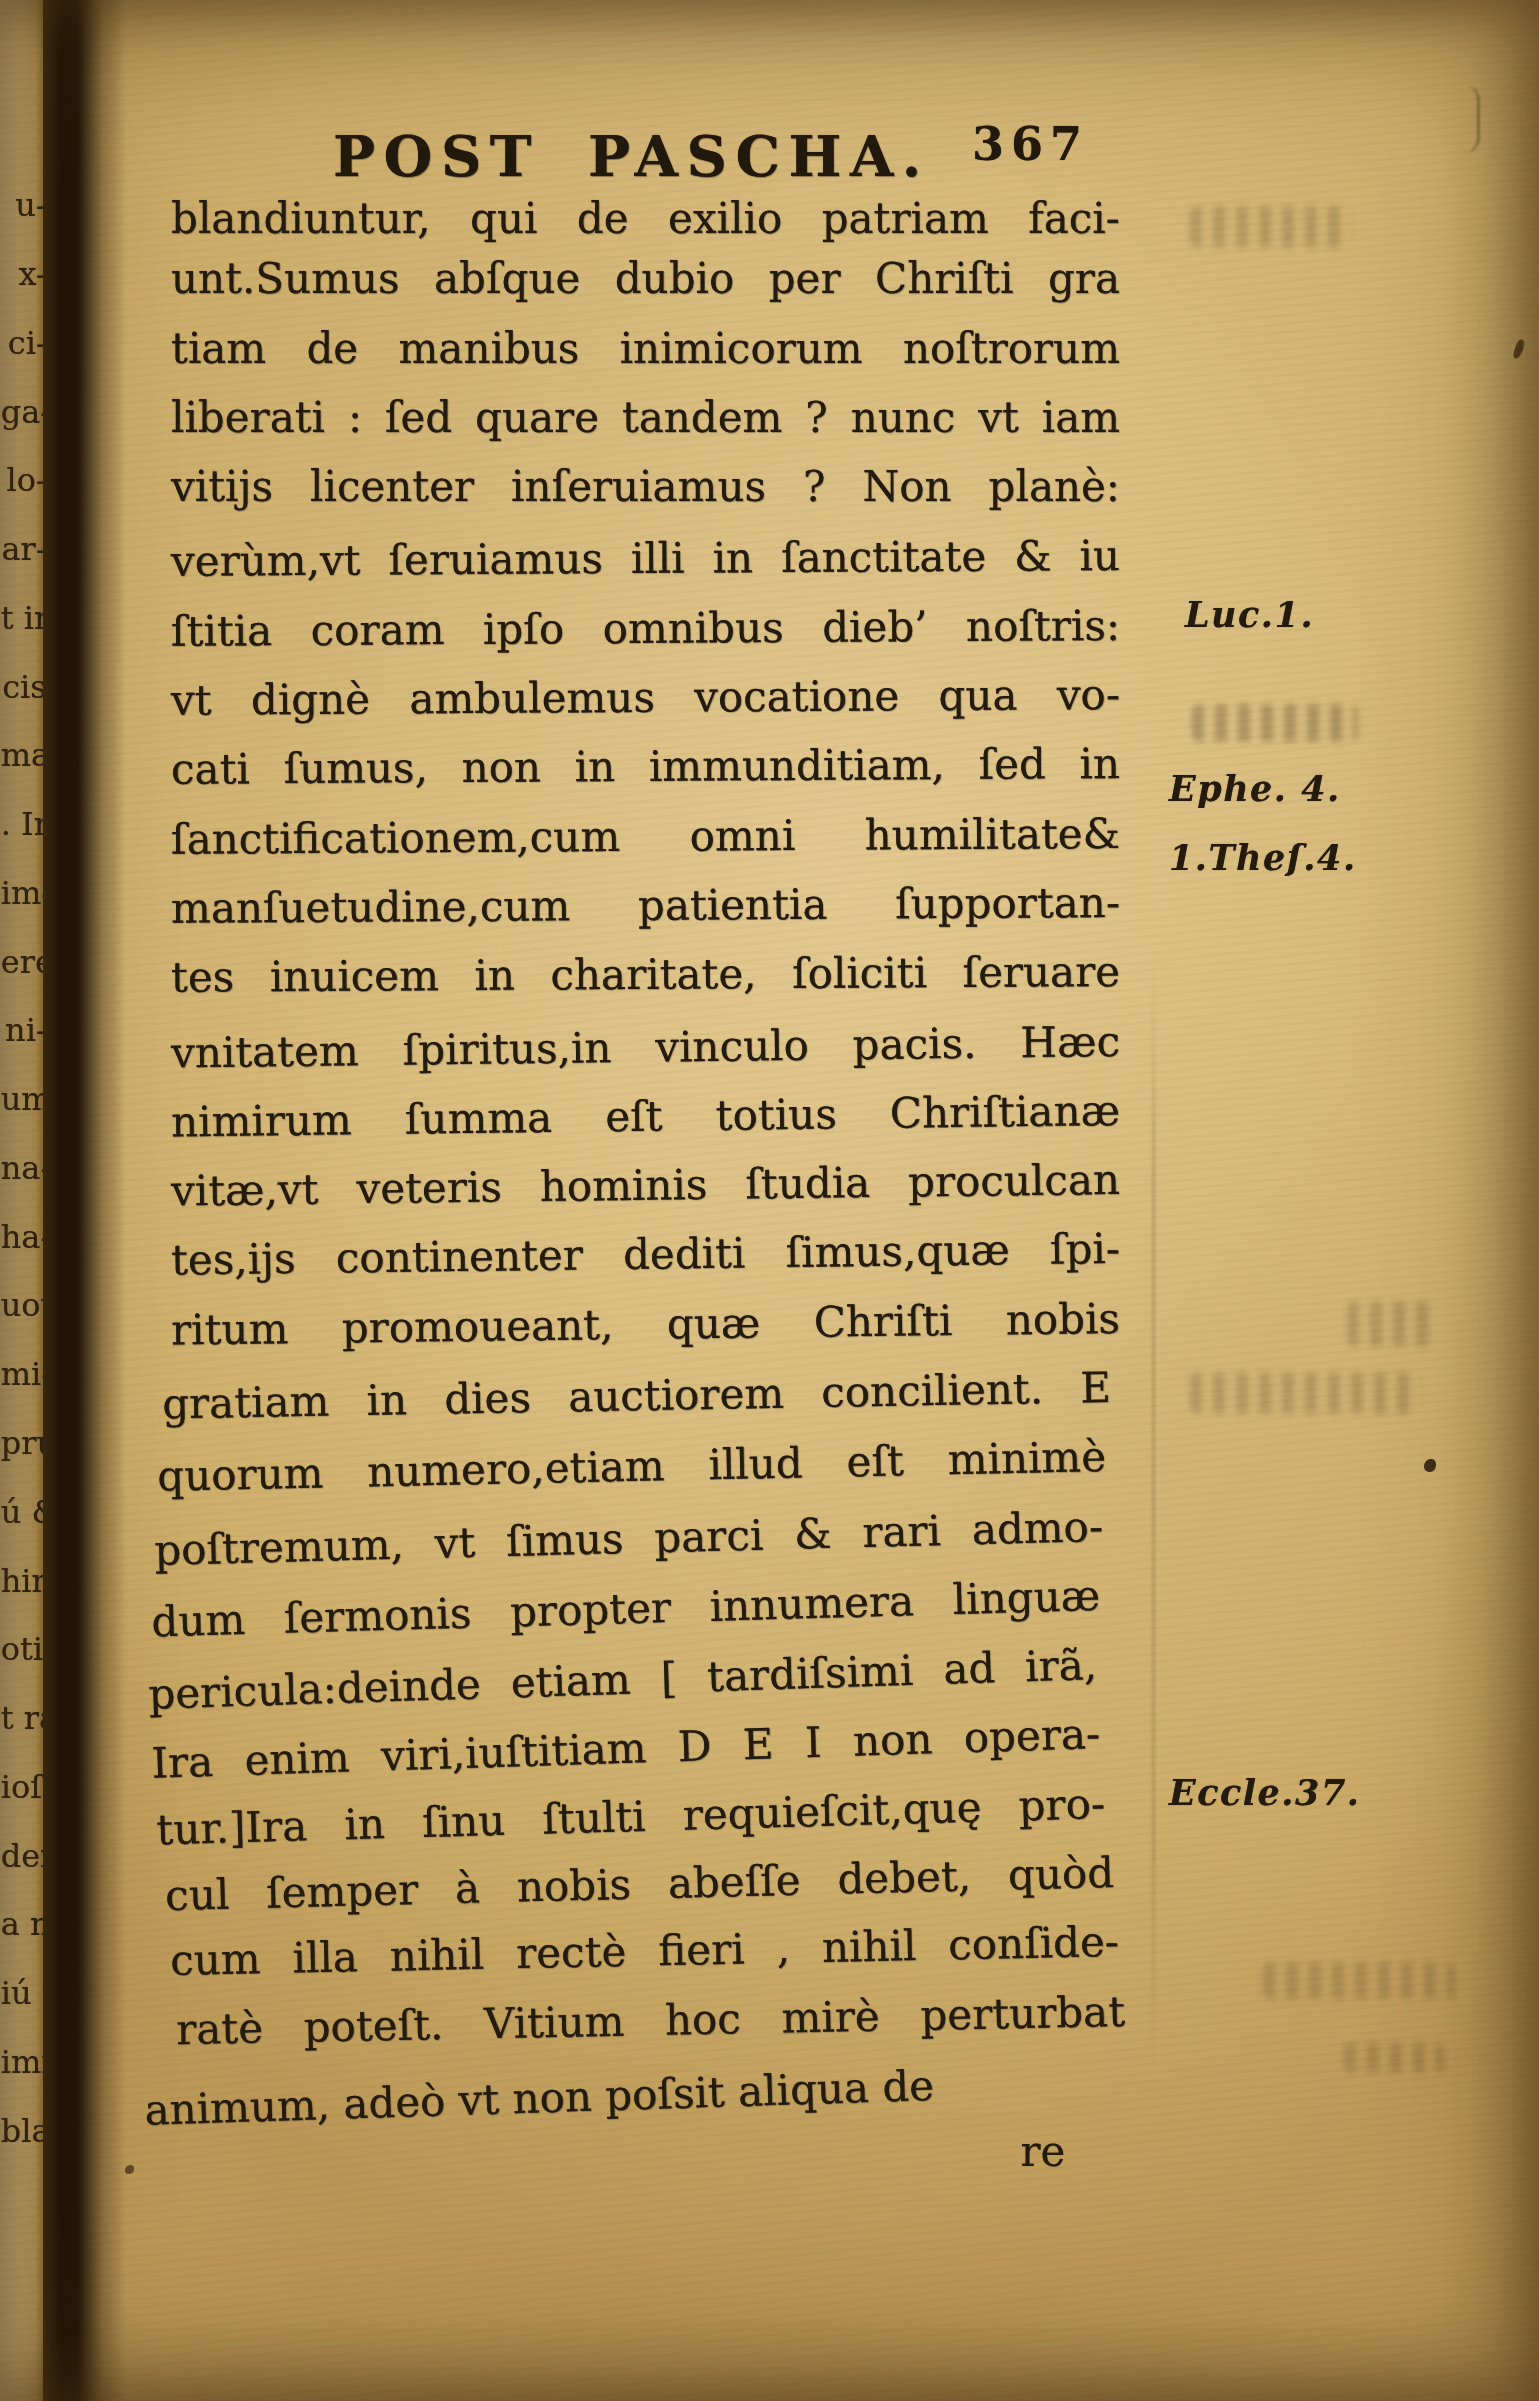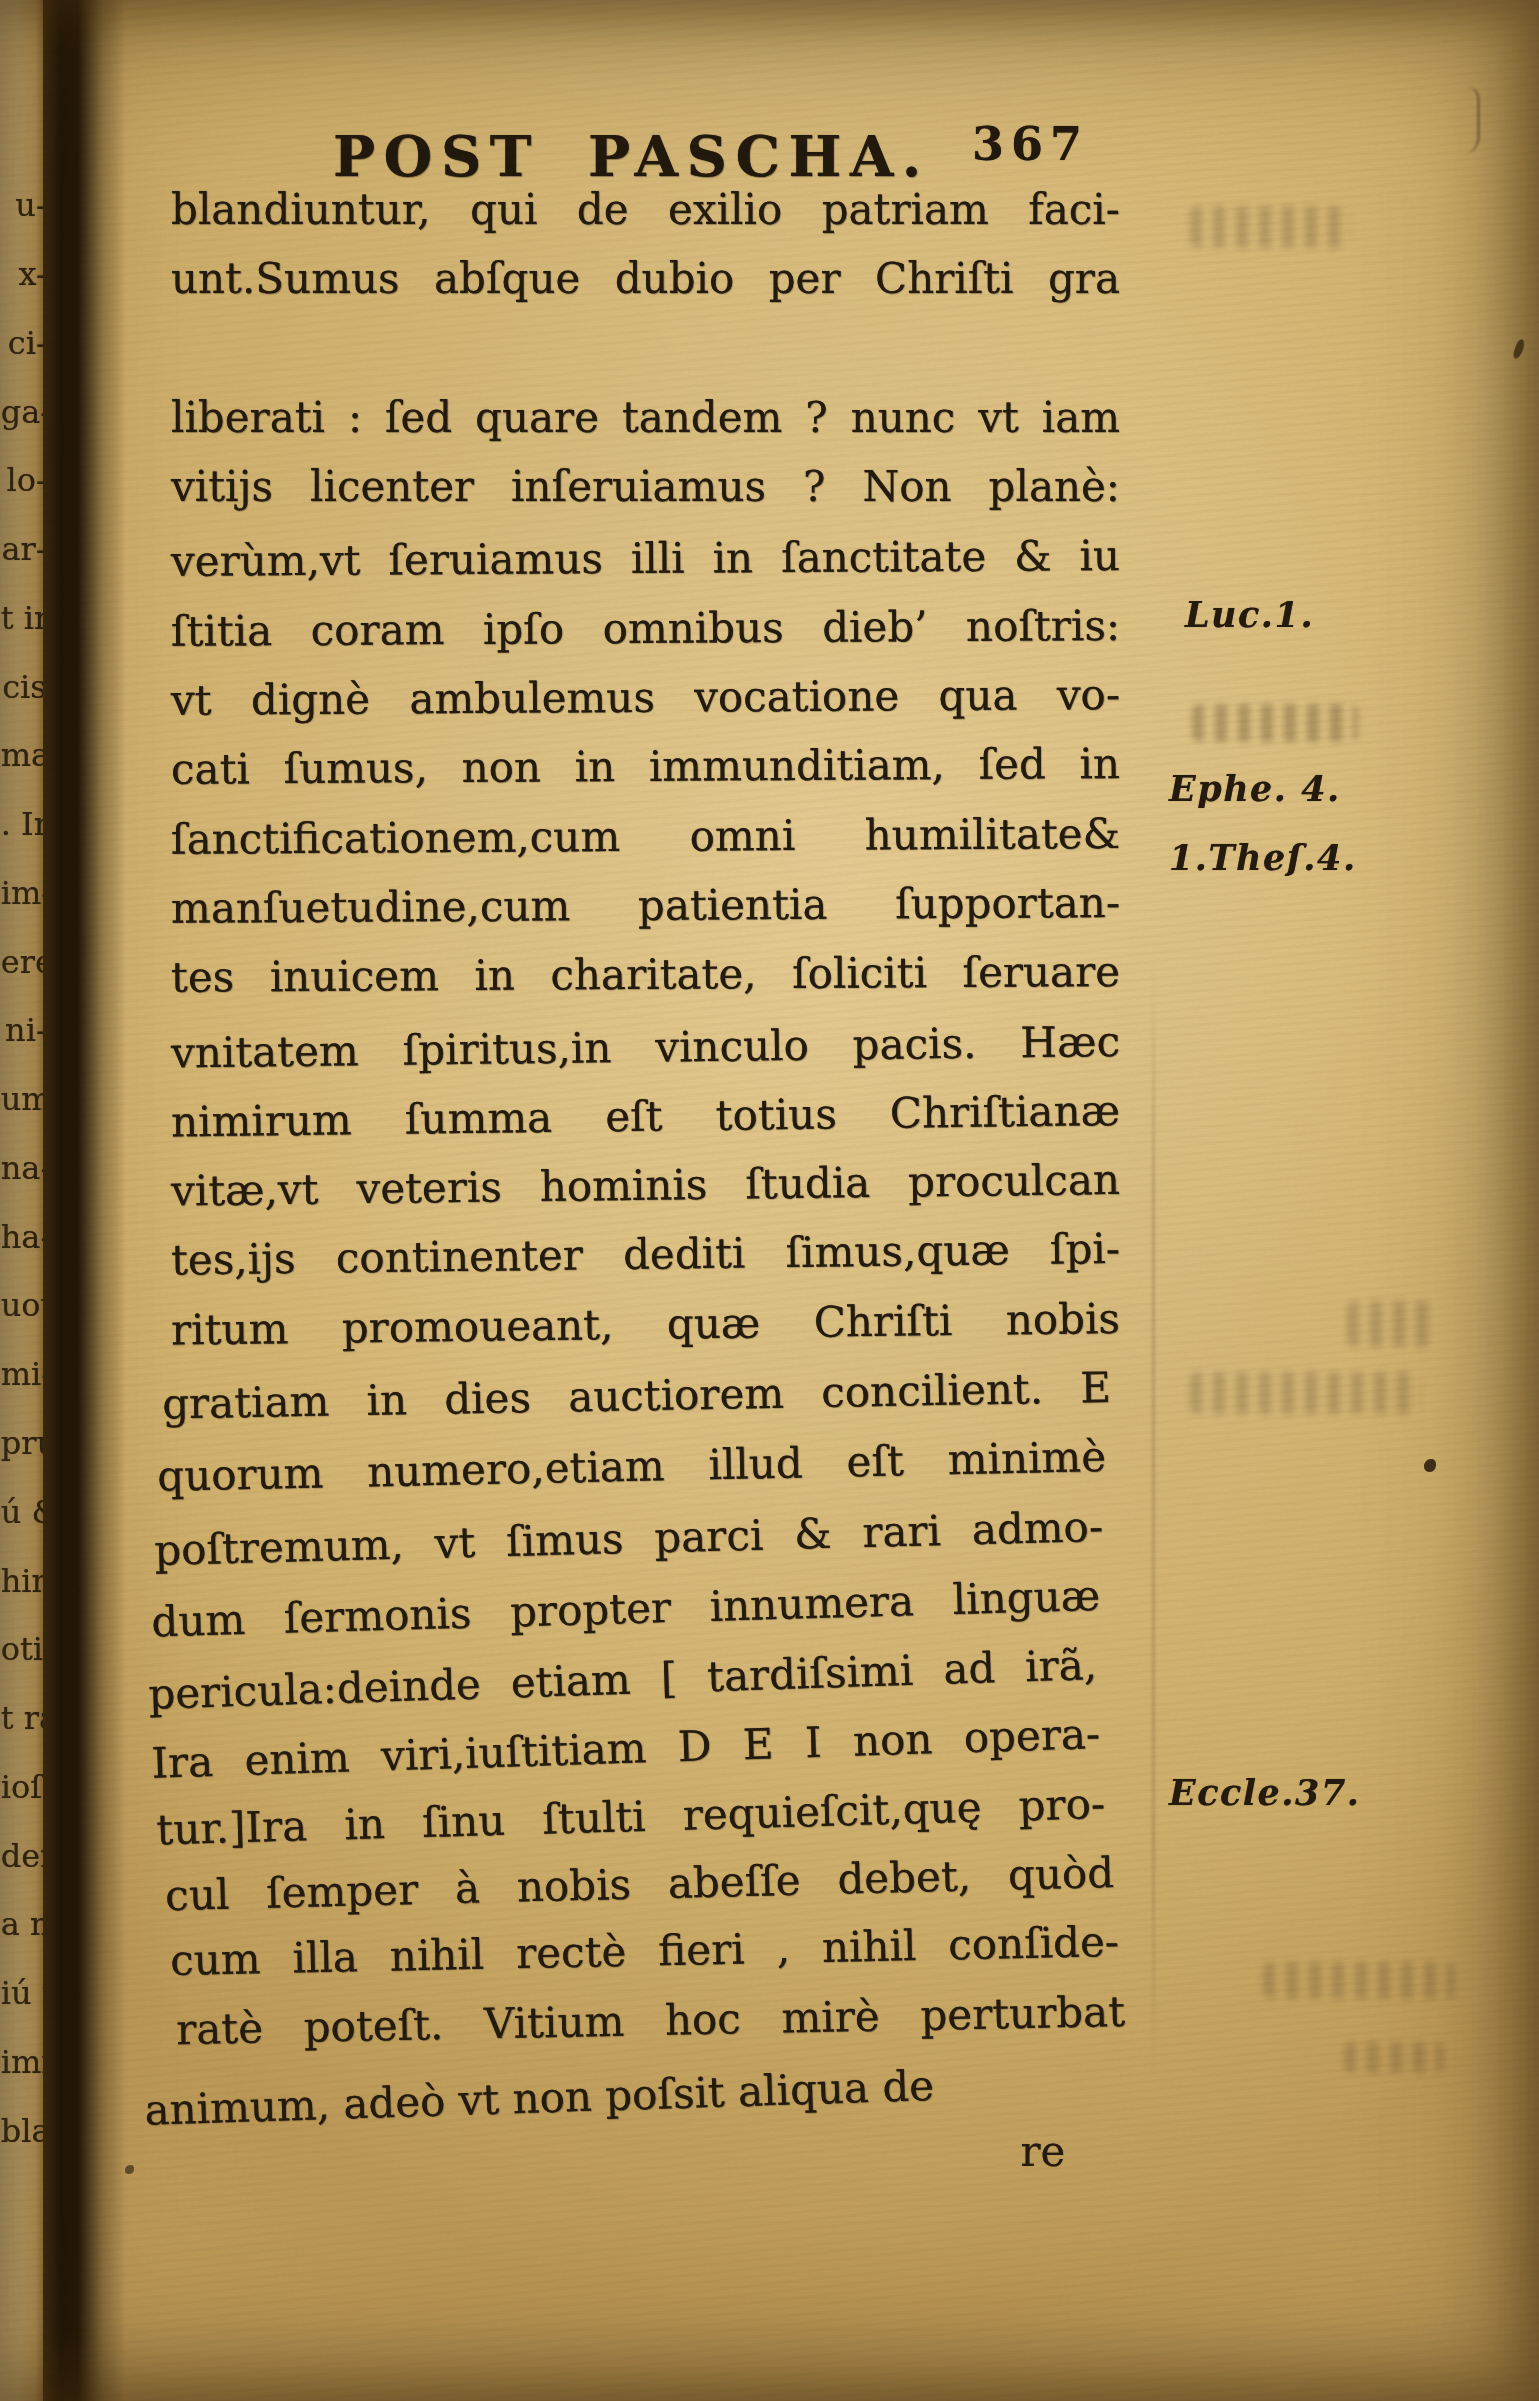--- a/index.html
+++ b/index.html
@@ -144,22 +144,23 @@
 
   <div class="gutter"></div>
 
   <div class="page-content">
 
     <div class="running-title">POST PASCHA.</div>
 
     <div class="page-number">367</div>
 
     <div class="text-block" id="text-block">
-        <div class="line" style="top: 0px; left: 0px; transform: rotate(0deg);">blandiuntur, qui de exilio patriam faci-</div>
+        <div class="line" style="top: 9px; left: 0px; transform: rotate(0deg);">blandiuntur, qui de exilio patriam faci-</div>
         <div class="line" style="top: 69px; left: 0px; transform: rotate(0deg);">unt.Sumus abſque dubio per Chriſti gra</div>
+        <div class="line" style="top: 139px; left: 0px; transform: rotate(0deg);">tiam de manibus inimicorum noſtrorum</div>
         <div class="line" style="top: 277px; left: 0px; transform: rotate(0deg);">vitijs licenter inſeruiamus ? Non planè:</div>
         <div class="line" style="top: 208px; left: 0px; transform: rotate(0deg);">liberati : ſed quare tandem ? nunc vt iam</div>
         <div class="line" style="top: 346px; left: 0px; transform: rotate(-0.35deg);">verùm,vt ſeruiamus illi in ſanctitate &amp; iu</div>
         <div class="line" style="top: 416px; left: 0px; transform: rotate(-0.35deg);">ſtitia coram ipſo omnibus dieb’ noſtris:</div>
         <div class="line" style="top: 485px; left: 0px; transform: rotate(-0.35deg);">vt dignè ambulemus vocatione qua vo-</div>
         <div class="line" style="top: 554px; left: 0px; transform: rotate(-0.35deg);">cati ſumus, non in immunditiam, ſed in</div>
         <div class="line" style="top: 624px; left: 0px; transform: rotate(-0.35deg);">ſanctificationem,cum omni humilitate&amp;</div>
         <div class="line" style="top: 693px; left: 0px; transform: rotate(-0.35deg);">manſuetudine,cum patientia ſupportan-</div>
         <div class="line" style="top: 762px; left: 0px; transform: rotate(-0.35deg);">tes inuicem in charitate, ſoliciti ſeruare</div>
         <div class="line" style="top: 832px; left: 0px; transform: rotate(-0.7deg);">vnitatem ſpiritus,in vinculo pacis. Hæc</div>

